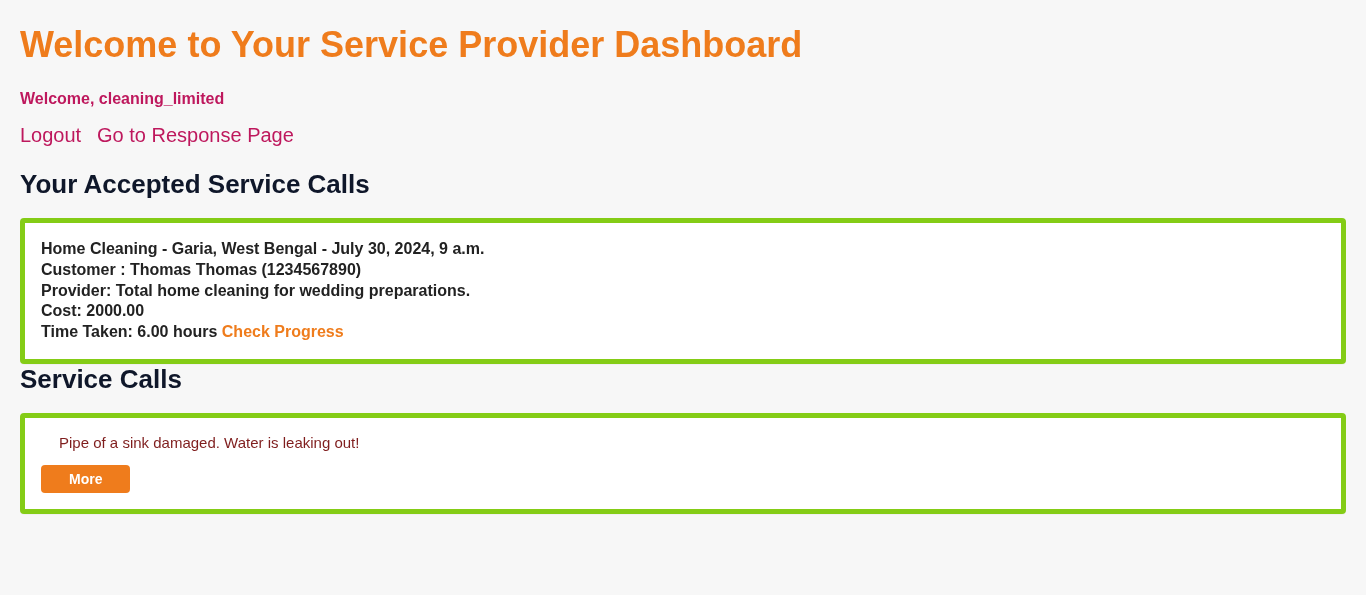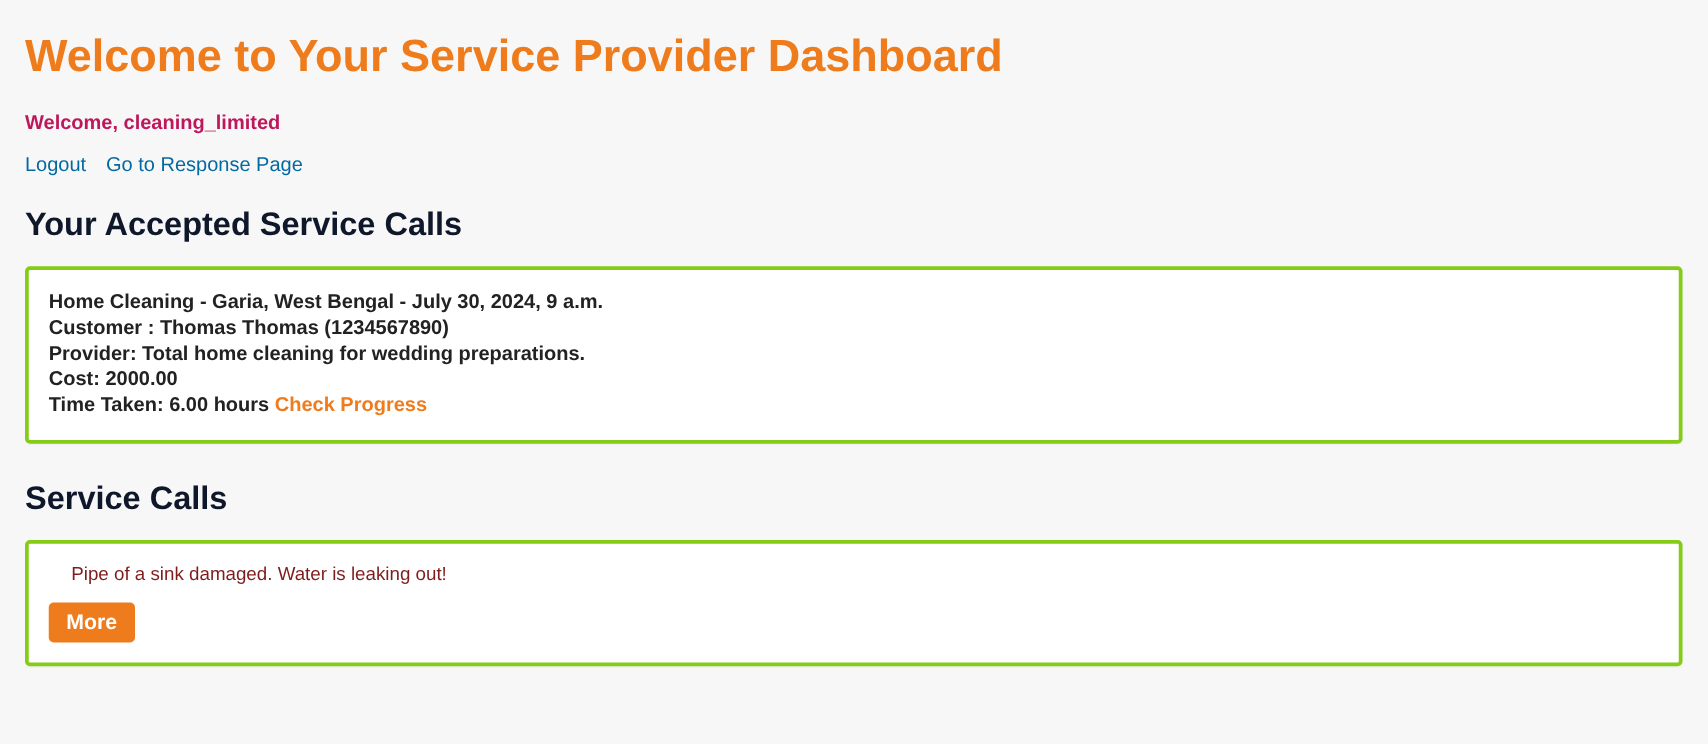--- a/index.html
+++ b/index.html
@@ -21,38 +21,37 @@
   h3.welcome-user {
     color: #be185d;
     font-size: 16px;
     font-weight: 700;
     margin-bottom: 16px;
   }
   .nav-links {
     margin-bottom: 22px;
   }
   .nav-links a {
-    color: #0369a1;
+    color: #be185d;
     text-decoration: none;
-    font-size: 16px;
+    font-size: 20px;
     margin-right: 12px;
     text-align: center;
   }
   h2.section-title {
     color: #0f172a;
     font-size: 26px;
     font-weight: 700;
     margin-bottom: 18px;
   }
   .card {
     background: #fff;
-    border: 3px solid #84cc16;
+    border: 5px solid #84cc16;
     border-radius: 4px;
     padding: 16px;
-    margin-bottom: 28px;
     box-shadow: 0 1px 1px rgba(0,0,0,0.03);
   }
   .accepted-line {
     font-size: 16px;
     font-weight: 700;
     color: #222;
     line-height: 1.3;
   }
   .accepted-line a {
     color: #ef7c1c;
@@ -69,22 +68,22 @@
     font-size: 15px;
     color: #7f1d1d;
     margin-left: 18px;
     margin-bottom: 14px;
   }
   .btn-more {
     background: #ef7c1c;
     color: #fff;
     border: none;
     border-radius: 4px;
-    padding: 6px 14px;
-    font-size: 17px;
+    padding: 6px 28px;
+    font-size: 14px;
     font-weight: 700;
     cursor: pointer;
   }
 </style>
 </head>
 <body>
 
 <h1>Welcome to Your Service Provider Dashboard</h1>
 
 <h3 class="welcome-user">

